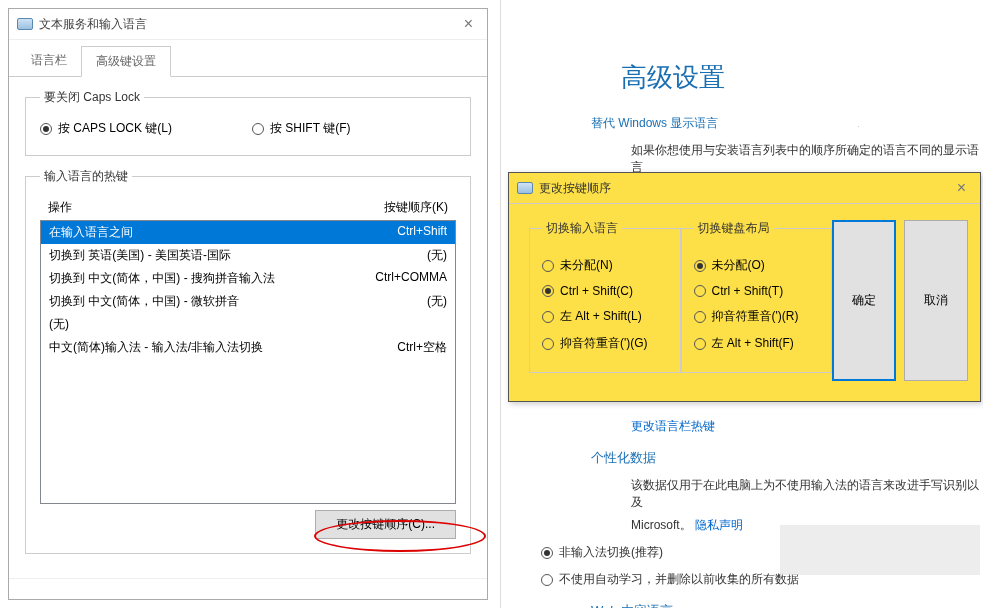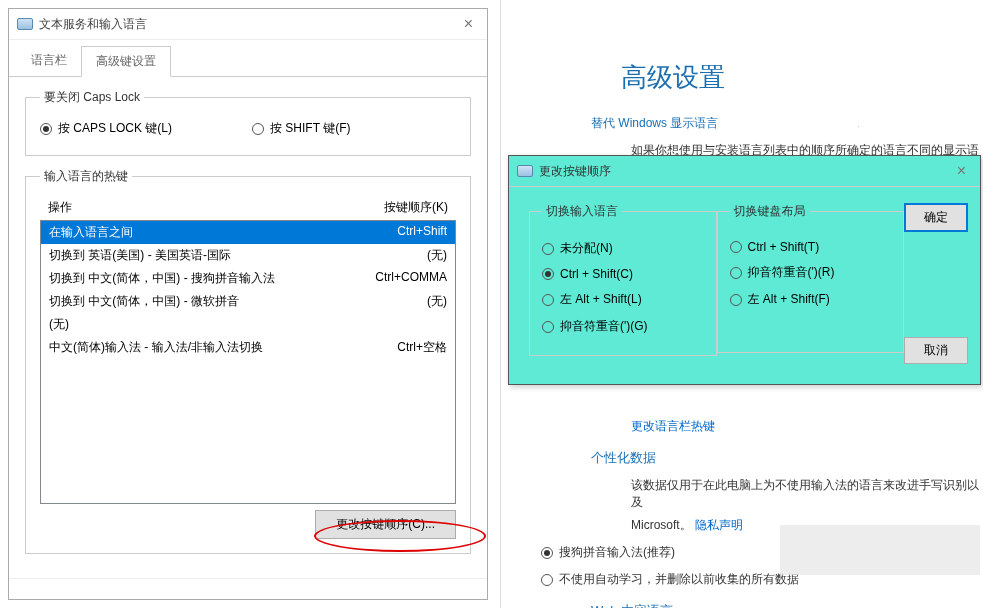--- a/index.html
+++ b/index.html
@@ -45,27 +45,27 @@
 
 
 .page-bg { position: absolute; left: 500px; top: 0; right: 0; bottom: 0; padding: 20px 0 0 40px; border-left: 1px solid #ddd; }
 .page-bg h1 { color: #1a6fb3; font-size: 26px; font-weight: normal; margin: 40px 0 20px 80px; }
 .sec-title { color: #1a6fb3; font-size: 13px; margin: 10px 0 10px 50px; }
 .sec-text { color: #333; margin: 6px 0 6px 90px; }
 .link { color: #0066cc; cursor: pointer; }
 .hr-line { border-top: 1px solid #ccc; margin: 4px 50px 0 140px; }
 
 
-.dialog-sub { position: absolute; left: 508px; top: 155px; width: 473px; border: 1px solid #555; background: #5eead4; box-shadow: 2px 2px 6px rgba(0,0,0,.2); }
+.dialog-sub { position: absolute; left: 508px; top: 172px; width: 473px; border: 1px solid #555; background: #fde047; box-shadow: 2px 2px 6px rgba(0,0,0,.2); }
 .dialog-sub .dialog-title { border-bottom: 1px solid #ccc; }
 .sub-body { display: flex; padding: 16px 12px 16px 20px; }
 .sub-col { flex: 1; }
 .sub-col fieldset { border: 1px solid #ccc; padding: 10px 12px; min-height: 150px; }
 .sub-radio { display: flex; align-items: center; gap: 6px; margin: 10px 0; cursor: pointer; }
-.sub-btn-col { display: flex; flex-direction: column; justify-content: space-between; gap: 8px; padding-bottom: 4px; }
+.sub-btn-col { display: flex; flex-direction: row; justify-content: flex-start; gap: 8px; padding-bottom: 4px; }
 .sub-btn { border: 1px solid #adadad; background: #e1e1e1; padding: 4px 0; width: 64px; cursor: pointer; text-align: center; }
 .sub-btn.primary { border: 2px solid #0078d7; }
 
 .kbd-icon { display: inline-block; width: 16px; height: 12px; background: linear-gradient(#cfe3f5,#9bc1e0); border: 1px solid #5a89b0; border-radius: 2px; vertical-align: middle; }
 
 .blur-patch { position: absolute; background: rgba(230,230,230,.7); color: #bbb; font-size: 11px; display:flex; align-items:center; justify-content:center; }
 </style>
 </head>
 <body>
 
@@ -73,21 +73,21 @@
   <h1>高级设置</h1>
   <div class="sec-title"><span>替代 Windows 显示语言</span><span class="hr-line" style="display:inline-block;width:1px"></span></div>
   <div class="sec-text">如果你想使用与安装语言列表中的顺序所确定的语言不同的显示语言</div>
   <div style="height:230px"></div>
   <div class="sec-text"><span class="link">更改语言栏热键</span></div>
   <div class="sec-title" style="margin-top:14px">个性化数据</div>
   <div class="sec-text"><span>该数据仅用于在此电脑上为不使用输入法的语言来改进手写识别以及</span></div>
   <div class="sec-text"><span>Microsoft。</span> <span class="link">隐私声明</span></div>
   <div class="sub-radio sec-text">
       <span class="radio-dot sel"></span>
-      <span>搜狗拼音输入法(推荐)</span>
+      <span>非输入法切换(推荐)</span>
     </div>
   <div class="sub-radio sec-text">
       <span class="radio-dot"></span>
       <span>不使用自动学习，并删除以前收集的所有数据</span>
     </div>
   <div class="sec-title" style="margin-top:14px">Web 内容语言</div>
 </div>
 
 <div class="dialog-main">
   <div class="dialog-title">
@@ -186,20 +186,24 @@
               <span>抑音符重音(')(G)</span>
             </label>
           </div>
       </fieldset>
     </div>
     <div class="sub-col">
       <fieldset>
         <legend>切换键盘布局</legend>
         <div id="right-opts">
             <label class="sub-radio">
+              <span class="radio-dot sel"></span>
+              <span>未分配(O)</span>
+            </label>
+            <label class="sub-radio">
               <span class="radio-dot"></span>
               <span>Ctrl + Shift(T)</span>
             </label>
             <label class="sub-radio">
               <span class="radio-dot"></span>
               <span>抑音符重音(')(R)</span>
             </label>
             <label class="sub-radio">
               <span class="radio-dot"></span>
               <span>左 Alt + Shift(F)</span>

